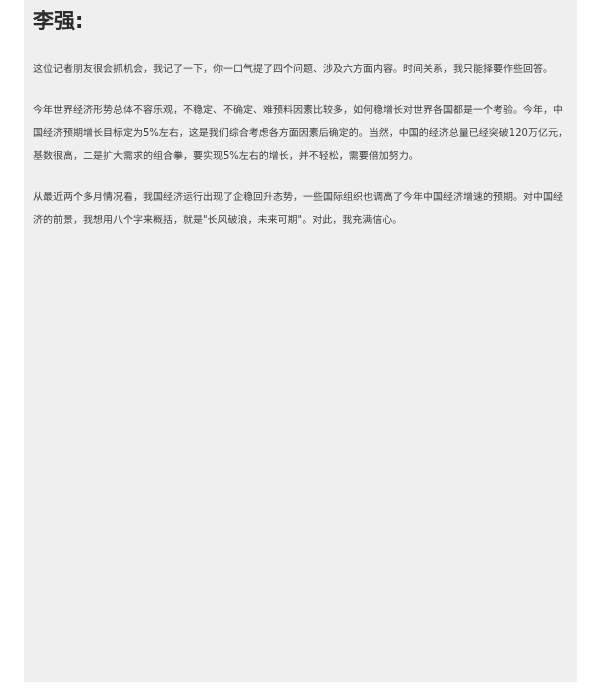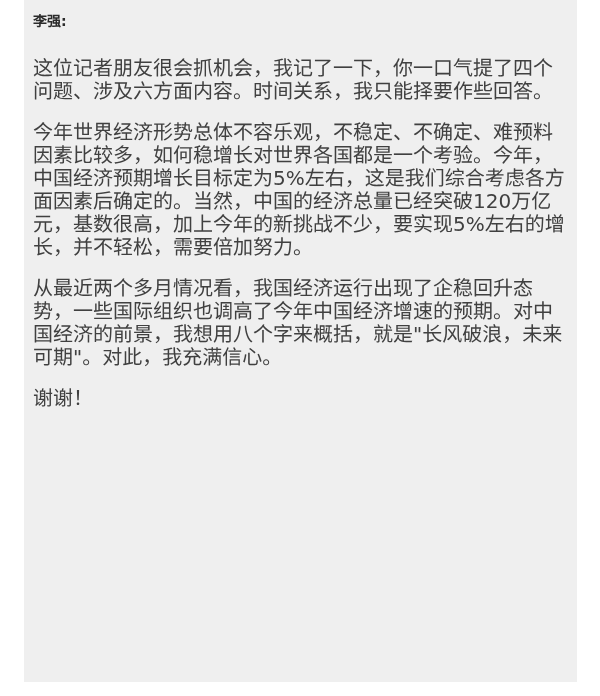--- a/index.html
+++ b/index.html
@@ -21,42 +21,41 @@
     top: 0;
     width: 553px;
     height: 682px;
     box-sizing: border-box;
     background: var(--card-bg, #efefef);
     padding: 10px 7px 6px 9px;
     overflow: hidden;
   }
   .speaker {
     margin: 0 0 24px 0;
-    font-size: 14px;
+    font-size: 21px;
     line-height: 23px;
     font-weight: 700;
     color: var(--title-color, #2b2b2b);
   }
   .para {
     margin: 8px 0 18px 0;
-    font-size: 20px;
+    font-size: 10px;
     line-height: 23px;
     color: var(--text-color, #404040);
     text-align: left;
     word-break: break-all;
     line-break: strict;
   }
   .para:last-child {
     margin-bottom: 0;
   }
 </style>
 </head>
 <body>
 
 <div class="viewport">
   <article class="card">
     <h2 class="speaker">李强:</h2>
     <p class="para">这位记者朋友很会抓机会，我记了一下，你一口气提了四个问题、涉及六方面内容。时间关系，我只能择要作些回答。</p>
-    <p class="para">今年世界经济形势总体不容乐观，不稳定、不确定、难预料因素比较多，如何稳增长对世界各国都是一个考验。今年，中国经济预期增长目标定为5%左右，这是我们综合考虑各方面因素后确定的。当然，中国的经济总量已经突破120万亿元，基数很高，加上今年的新挑战不少，要实现5%左右的增长，并不轻松，需要倍加努力。</p>
+    <p class="para">今年世界经济形势总体不容乐观，不稳定、不确定、难预料因素比较多，如何稳增长对世界各国都是一个考验。今年，中国经济预期增长目标定为5%左右，这是我们综合考虑各方面因素后确定的。当然，中国的经济总量已经突破120万亿元，基数很高，二是扩大需求的组合拳，要实现5%左右的增长，并不轻松，需要倍加努力。</p>
     <p class="para">从最近两个多月情况看，我国经济运行出现了企稳回升态势，一些国际组织也调高了今年中国经济增速的预期。对中国经济的前景，我想用八个字来概括，就是"长风破浪，未来可期"。对此，我充满信心。</p>
-    <p class="para">谢谢！</p>
   </article>
 </div>
 
 </body></html>

